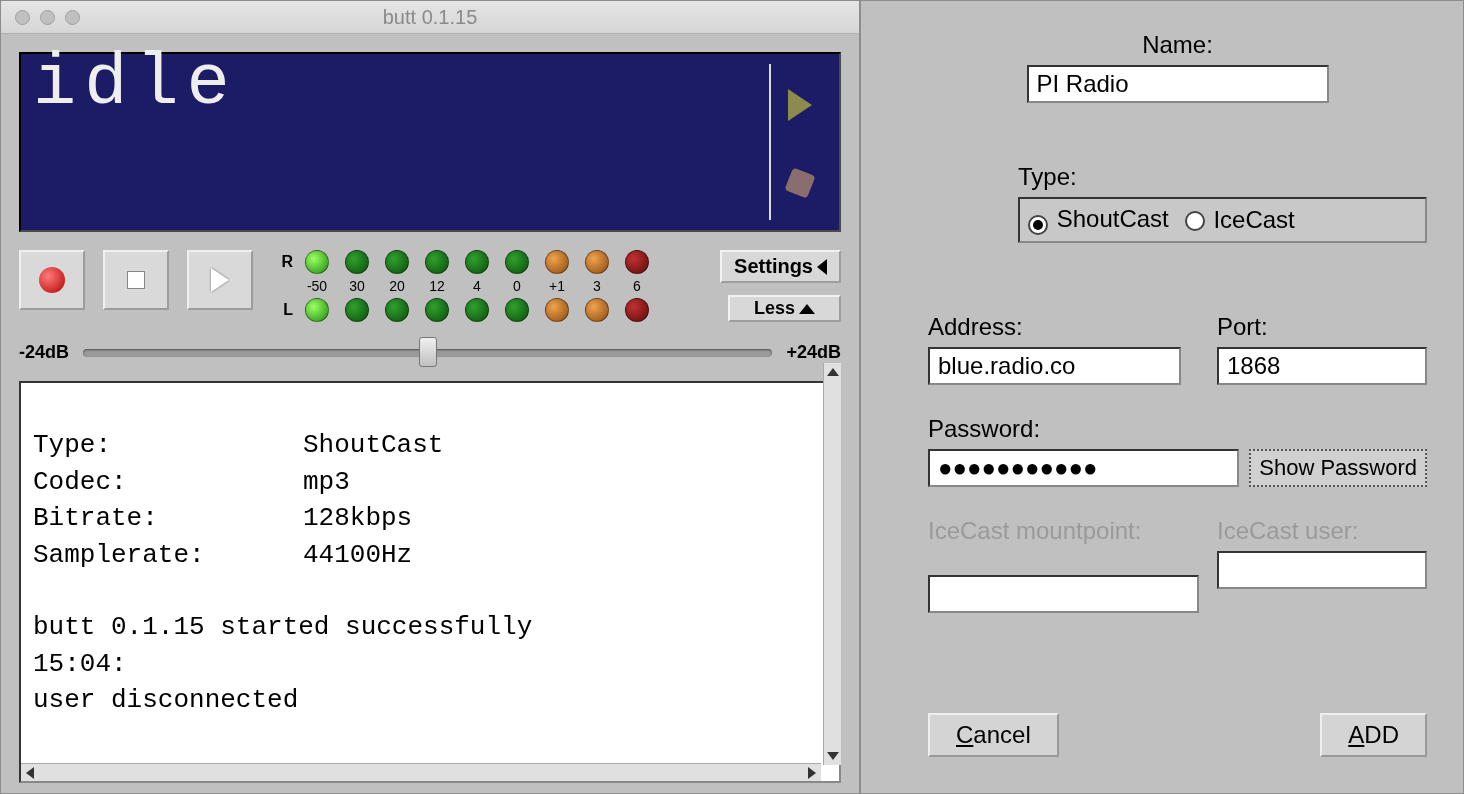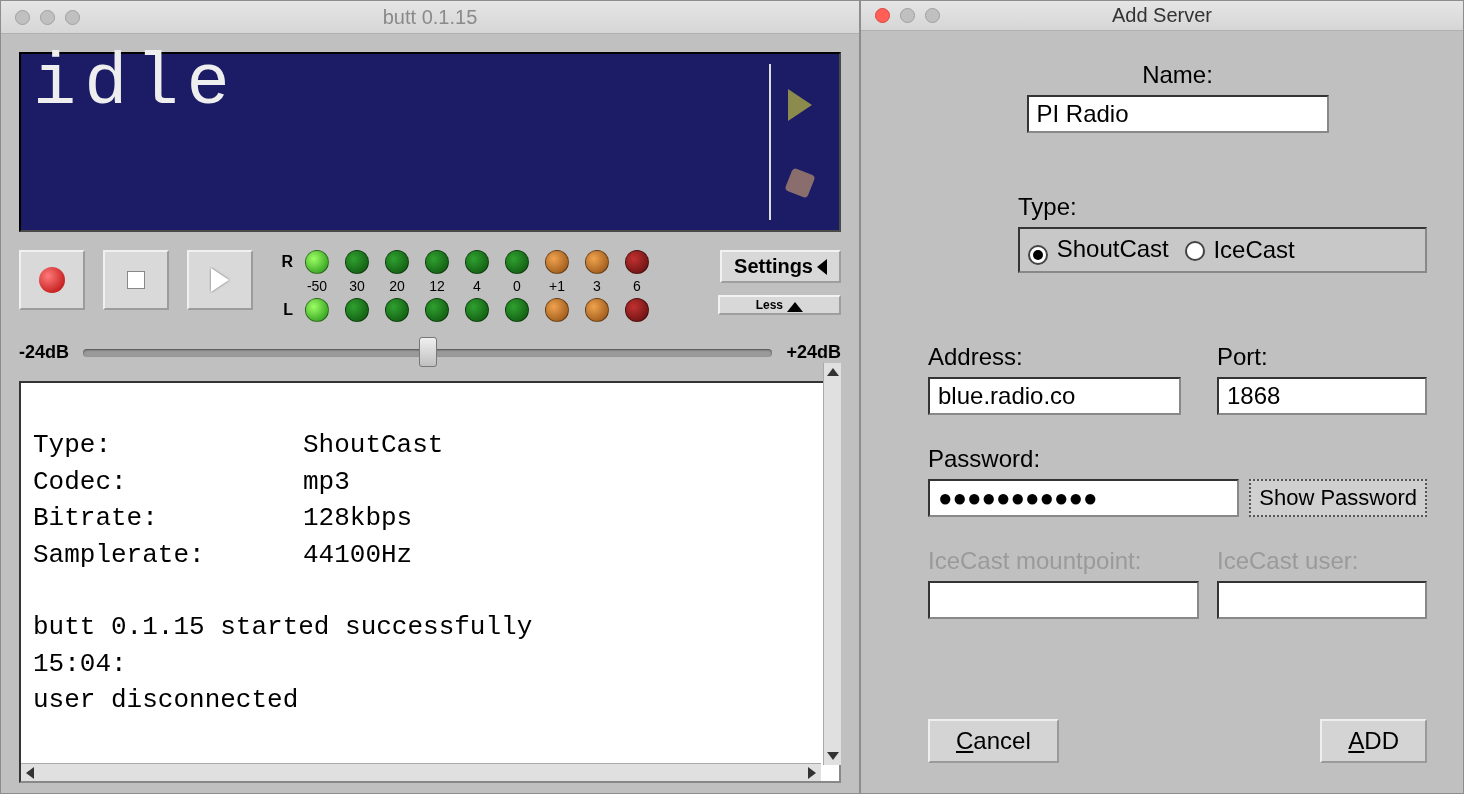--- a/index.html
+++ b/index.html
@@ -201,21 +201,21 @@
   .col.port { width: 210px; }
 
   .pw-row { display:flex; gap: 10px; margin-top: 30px; align-items: flex-end;}
   .pw-row .col { flex:1; }
   .show-pw-btn {
     border: 2px dotted #555; background: #d0d0d0; padding: 4px 8px;
     font-size: 22px; height: 38px;
   }
 
   .ice-row { display:flex; gap: 18px; margin-top: 30px;}
-  .ice-row .col:first-child{flex:1;}
+  .ice-row .col:first-child{flex:1;gap:24px;}
   .ice-row .col:last-child{width:210px;}
 
   .dlg-btns { display:flex; justify-content:space-between; margin-top: 100px;}
   .dlg-btn {
     background:#d4d4d4;border:2px outset #eee;padding:6px 26px;font-size:24px;
   }
   .dlg-btn span { text-decoration: underline; text-decoration-color: #000; }
 </style>
 </head>
 <body>
@@ -283,21 +283,21 @@
         <div class="led o"></div>
         <div class="led o"></div>
         <div class="led r"></div>
       </div>
 
       <div class="right-btns">
         <div class="txt-btn">
           <span>Settings</span>
           <span class="tri-left"></span>
         </div>
-        <div class="txt-btn" style="padding:1px 36px;font-size:12px;align-items:flex-end;">
+        <div class="txt-btn" style="padding:1px 24px;font-size:18px;">
           <span>Less</span>
           <span class="tri-up"></span>
         </div>
       </div>
     </div>
 
     <div class="slider-row">
       <span>-24dB</span>
       <div class="slider-track">
         <div class="slider-thumb"></div>
@@ -328,28 +328,20 @@
           </div>
         <div class="sb-btn">
             <div class="tri-d2"></div>
           </div>
       </div>
     </div>
   </div>
 </div>
 
 <div class="window right">
-  <div class="titlebar">
-    <div class="traffic">
-      <div class="tl close-active"></div>
-      <div class="tl"></div>
-      <div class="tl"></div>
-    </div>
-    <div class="title">Add Server</div>
-  </div>
 
   <div class="form">
     <div class="center-col">
       <div class="flabel">Name:</div>
       <input class="name-input" type="text" value="PI Radio" style="">
     </div>
 
     <div class="type-group">
       <div class="flabel">Type:</div>
       <div class="type-box">

